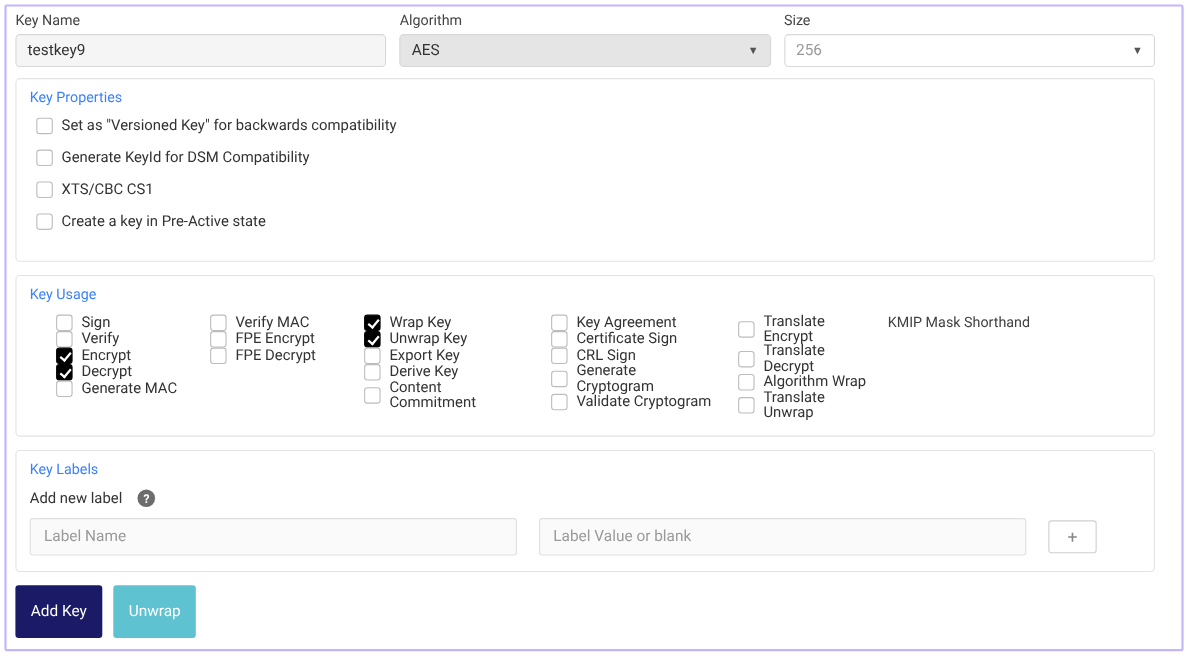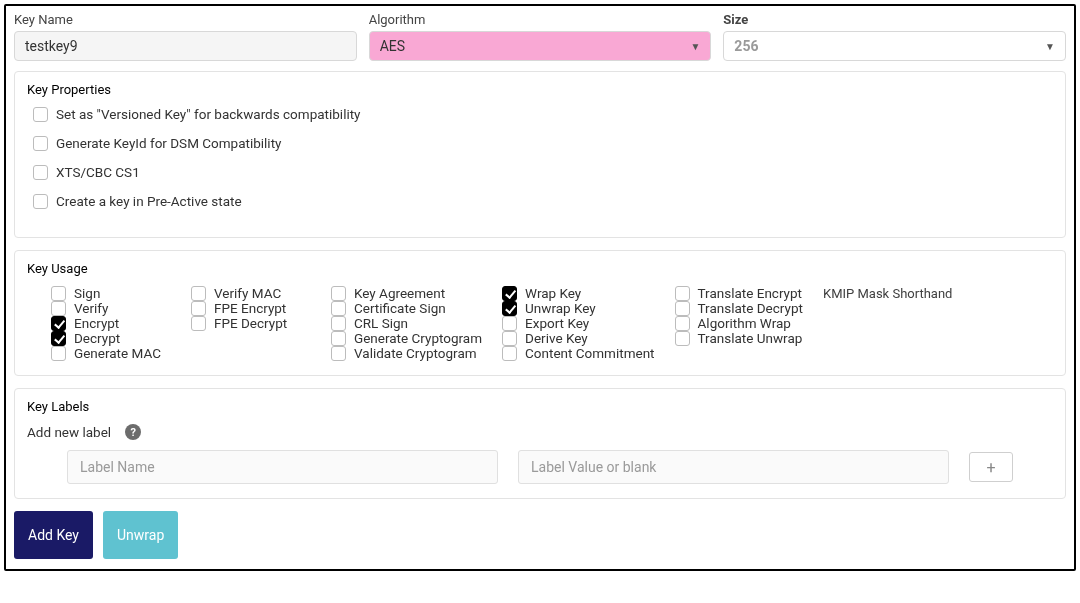--- a/index.html
+++ b/index.html
@@ -4,67 +4,67 @@
 <style>
   * { box-sizing: border-box; margin: 0; padding: 0; }
   body {
     font-family: -apple-system, BlinkMacSystemFont, "Segoe UI", Roboto, Helvetica, Arial, sans-serif;
     font-size: 13px;
     color: #333;
     background: #fff;
     padding: 4px;
   }
   .outer {
-    border: 2px solid #000000;
+    border: 2px solid #c4b5fd;
     border-radius: 2px;
-    padding: 6px 8px 10px 8px;
+    padding: 6px 24px 10px 8px;
   }
   .row-top {
     display: flex;
     gap: 12px;
     margin-bottom: 10px;
   }
   .col-name { flex: 1; }
   .col-alg  { flex: 1; }
-  .col-size { flex: 1; font-weight: bold; }
+  .col-size { flex: 1; }
   .field-label {
     font-size: 13px;
     color: #444;
     margin-bottom: 4px;
     display: block;
   }
   .text-input, .select-box {
     width: 100%;
     height: 30px;
     border: 1px solid #d8d8d8;
     border-radius: 4px;
     background: #f5f5f5;
     padding: 0 10px;
     font-size: 14px;
     display: flex;
     align-items: center;
     justify-content: space-between;
     color: #333;
   }
-  .select-box { background: #f9a8d4; }
+  .select-box { background: #e5e5e5; }
   .select-box.disabled { color: #9a9a9a; background: #fff; }
   .caret {
     font-size: 10px;
     color: #555;
   }
   .panel {
     border: 1px solid #e3e3e3;
     border-radius: 4px;
     padding: 10px 12px 14px 12px;
     margin-bottom: 12px;
     background: #fff;
   }
   .panel-title {
     font-size: 13px;
-    color: #000000;
+    color: #3b82f6;
     margin-bottom: 10px;
   }
   .prop-list .chk-row { margin: 6px 0 14px 6px; }
   .chk-row {
     display: flex;
     align-items: center;
     gap: 8px;
     font-size: 13.5px;
     color: #333;
     line-height: 1;
@@ -146,21 +146,20 @@
     font-size: 11px;
     font-weight: bold;
     display:inline-flex;
     align-items:center;
     justify-content:center;
   }
   .label-inputs {
     display: flex;
     gap: 20px;
     align-items: center;
-    margin-left: 40px;
   }
   .lbl-input {
     flex: 1;
     height: 34px;
     border: 1px solid #e0e0e0;
     border-radius: 3px;
     background: #fafafa;
     padding: 0 12px;
     display:flex;
     align-items:center;
@@ -283,60 +282,60 @@
               <span class="chk"></span>
               <span>FPE Encrypt</span>
             </div>
             <div class="chk-row">
               <span class="chk"></span>
               <span>FPE Decrypt</span>
             </div>
           </div>
           <div class="ucol wide">
             <div class="chk-row">
-              <span class="chk"></span>
-              <span>Key Agreement</span>
-            </div>
-            <div class="chk-row">
-              <span class="chk"></span>
-              <span>Certificate Sign</span>
-            </div>
-            <div class="chk-row">
-              <span class="chk"></span>
-              <span>CRL Sign</span>
-            </div>
-            <div class="chk-row">
-              <span class="chk"></span>
-              <span>Generate Cryptogram</span>
-            </div>
-            <div class="chk-row">
-              <span class="chk"></span>
-              <span>Validate Cryptogram</span>
-            </div>
-          </div>
-          <div class="ucol wide">
-            <div class="chk-row">
               <span class="chk checked"></span>
               <span>Wrap Key</span>
             </div>
             <div class="chk-row">
               <span class="chk checked"></span>
               <span>Unwrap Key</span>
             </div>
             <div class="chk-row">
               <span class="chk"></span>
               <span>Export Key</span>
             </div>
             <div class="chk-row">
               <span class="chk"></span>
               <span>Derive Key</span>
             </div>
             <div class="chk-row">
               <span class="chk"></span>
               <span>Content Commitment</span>
+            </div>
+          </div>
+          <div class="ucol wide">
+            <div class="chk-row">
+              <span class="chk"></span>
+              <span>Key Agreement</span>
+            </div>
+            <div class="chk-row">
+              <span class="chk"></span>
+              <span>Certificate Sign</span>
+            </div>
+            <div class="chk-row">
+              <span class="chk"></span>
+              <span>CRL Sign</span>
+            </div>
+            <div class="chk-row">
+              <span class="chk"></span>
+              <span>Generate Cryptogram</span>
+            </div>
+            <div class="chk-row">
+              <span class="chk"></span>
+              <span>Validate Cryptogram</span>
             </div>
           </div>
           <div class="ucol">
             <div class="chk-row">
               <span class="chk"></span>
               <span>Translate Encrypt</span>
             </div>
             <div class="chk-row">
               <span class="chk"></span>
               <span>Translate Decrypt</span>

